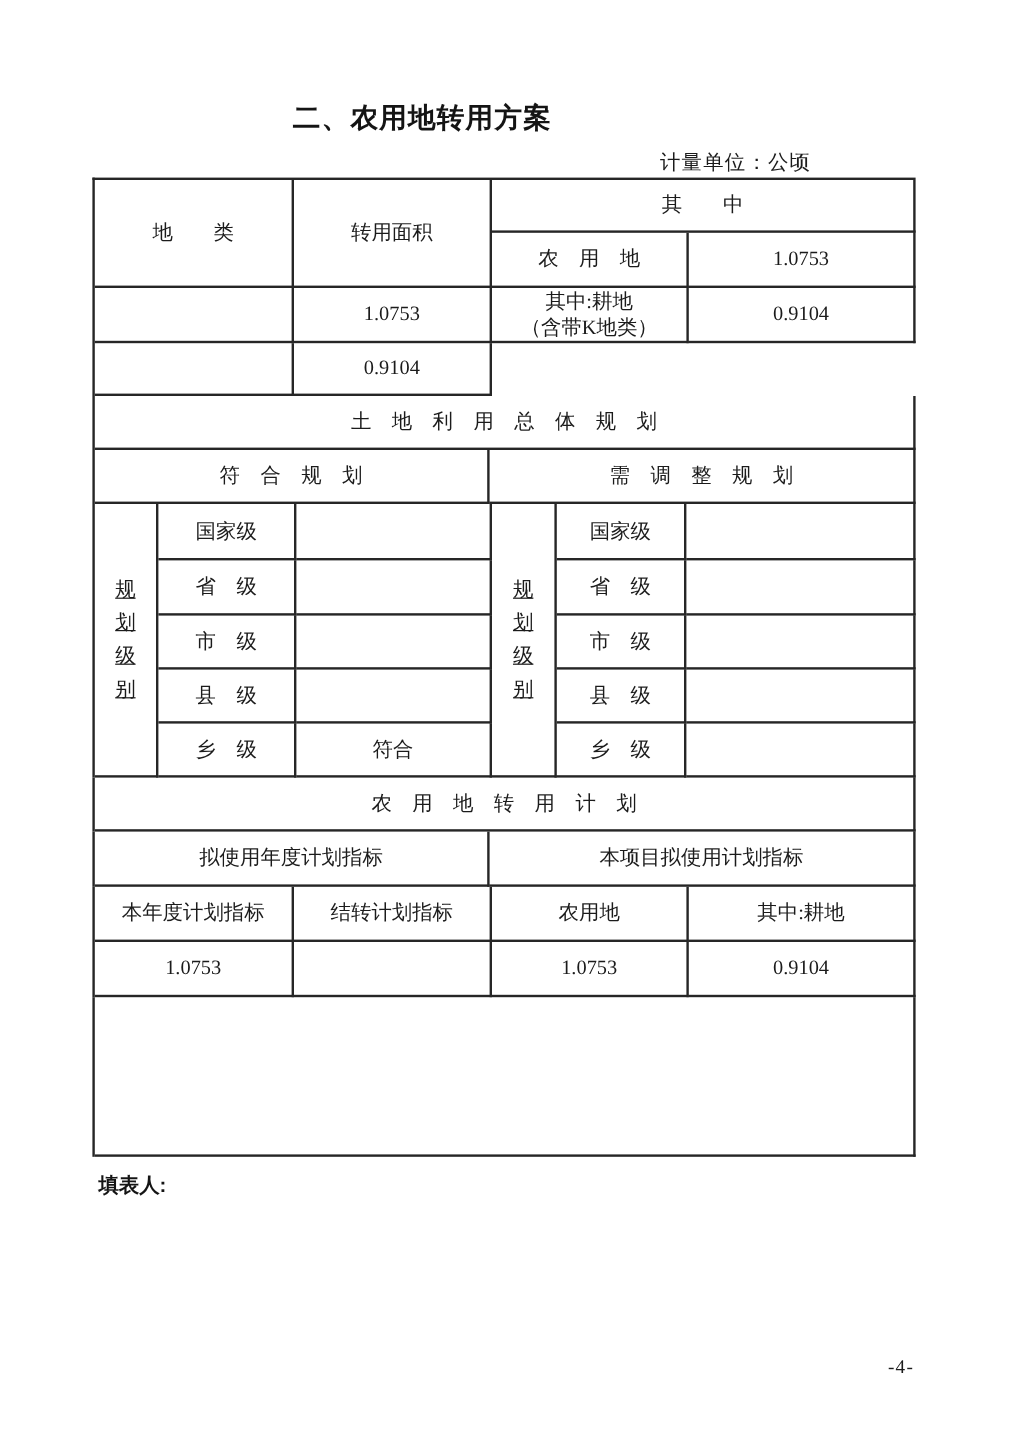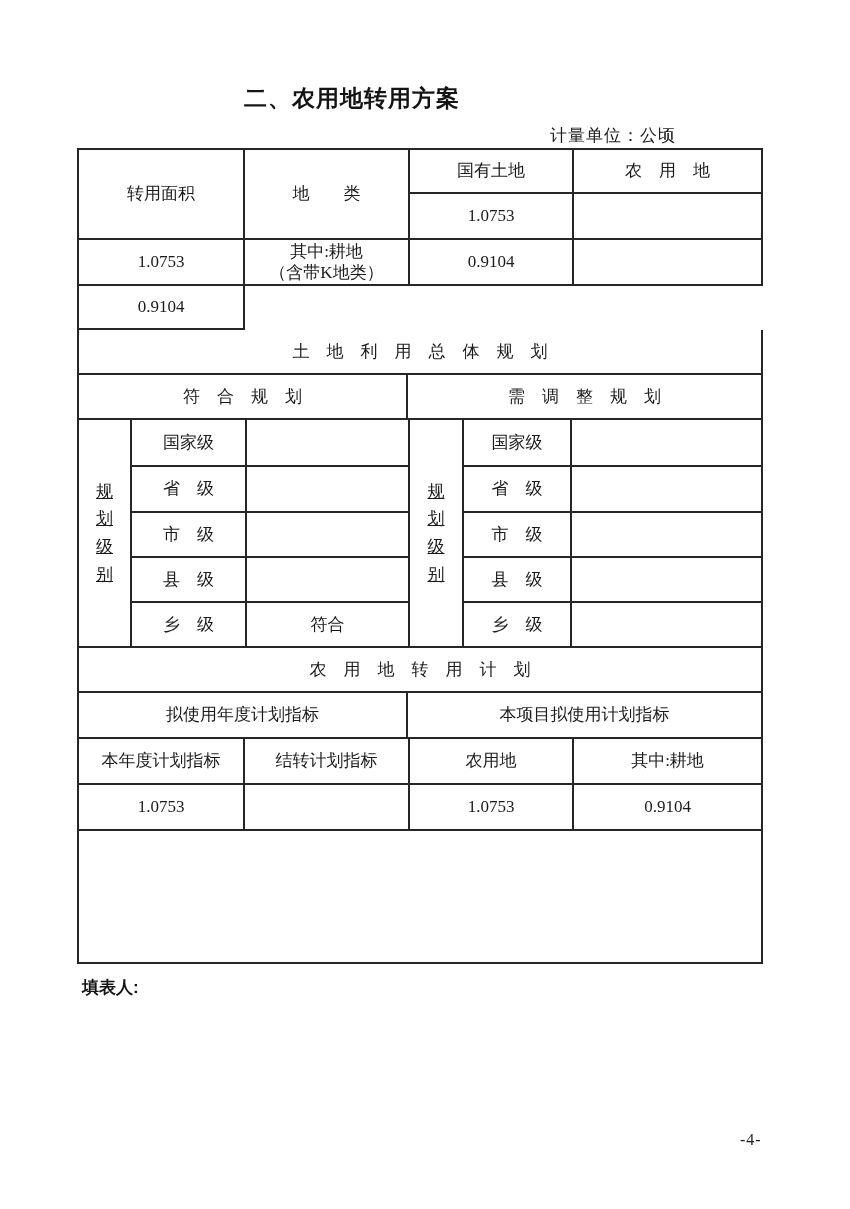--- a/index.html
+++ b/index.html
@@ -54,23 +54,23 @@
 </style>
 </head>
 <body>
 
 <div class="doc-title">二、农用地转用方案</div>
 <div class="unit-label">计量单位：公顷</div>
 
 <div class="table-area">
 
   <div class="g first" id="secA">
+    <div class="c span2r">地　　类</div>
     <div class="c span2r">转用面积</div>
-    <div class="c span2r">地　　类</div>
-    <div class="c">国有土地</div>
+    <div class="c span2c">其　　中</div>
 
     <div class="c">农　用　地</div>
     <div class="c">1.0753</div>
     <div class="c"></div>
     <div class="c">1.0753</div>
 
     <div class="c">其中:耕地
 （含带K地类）</div>
     <div class="c">0.9104</div>
     <div class="c"></div>

